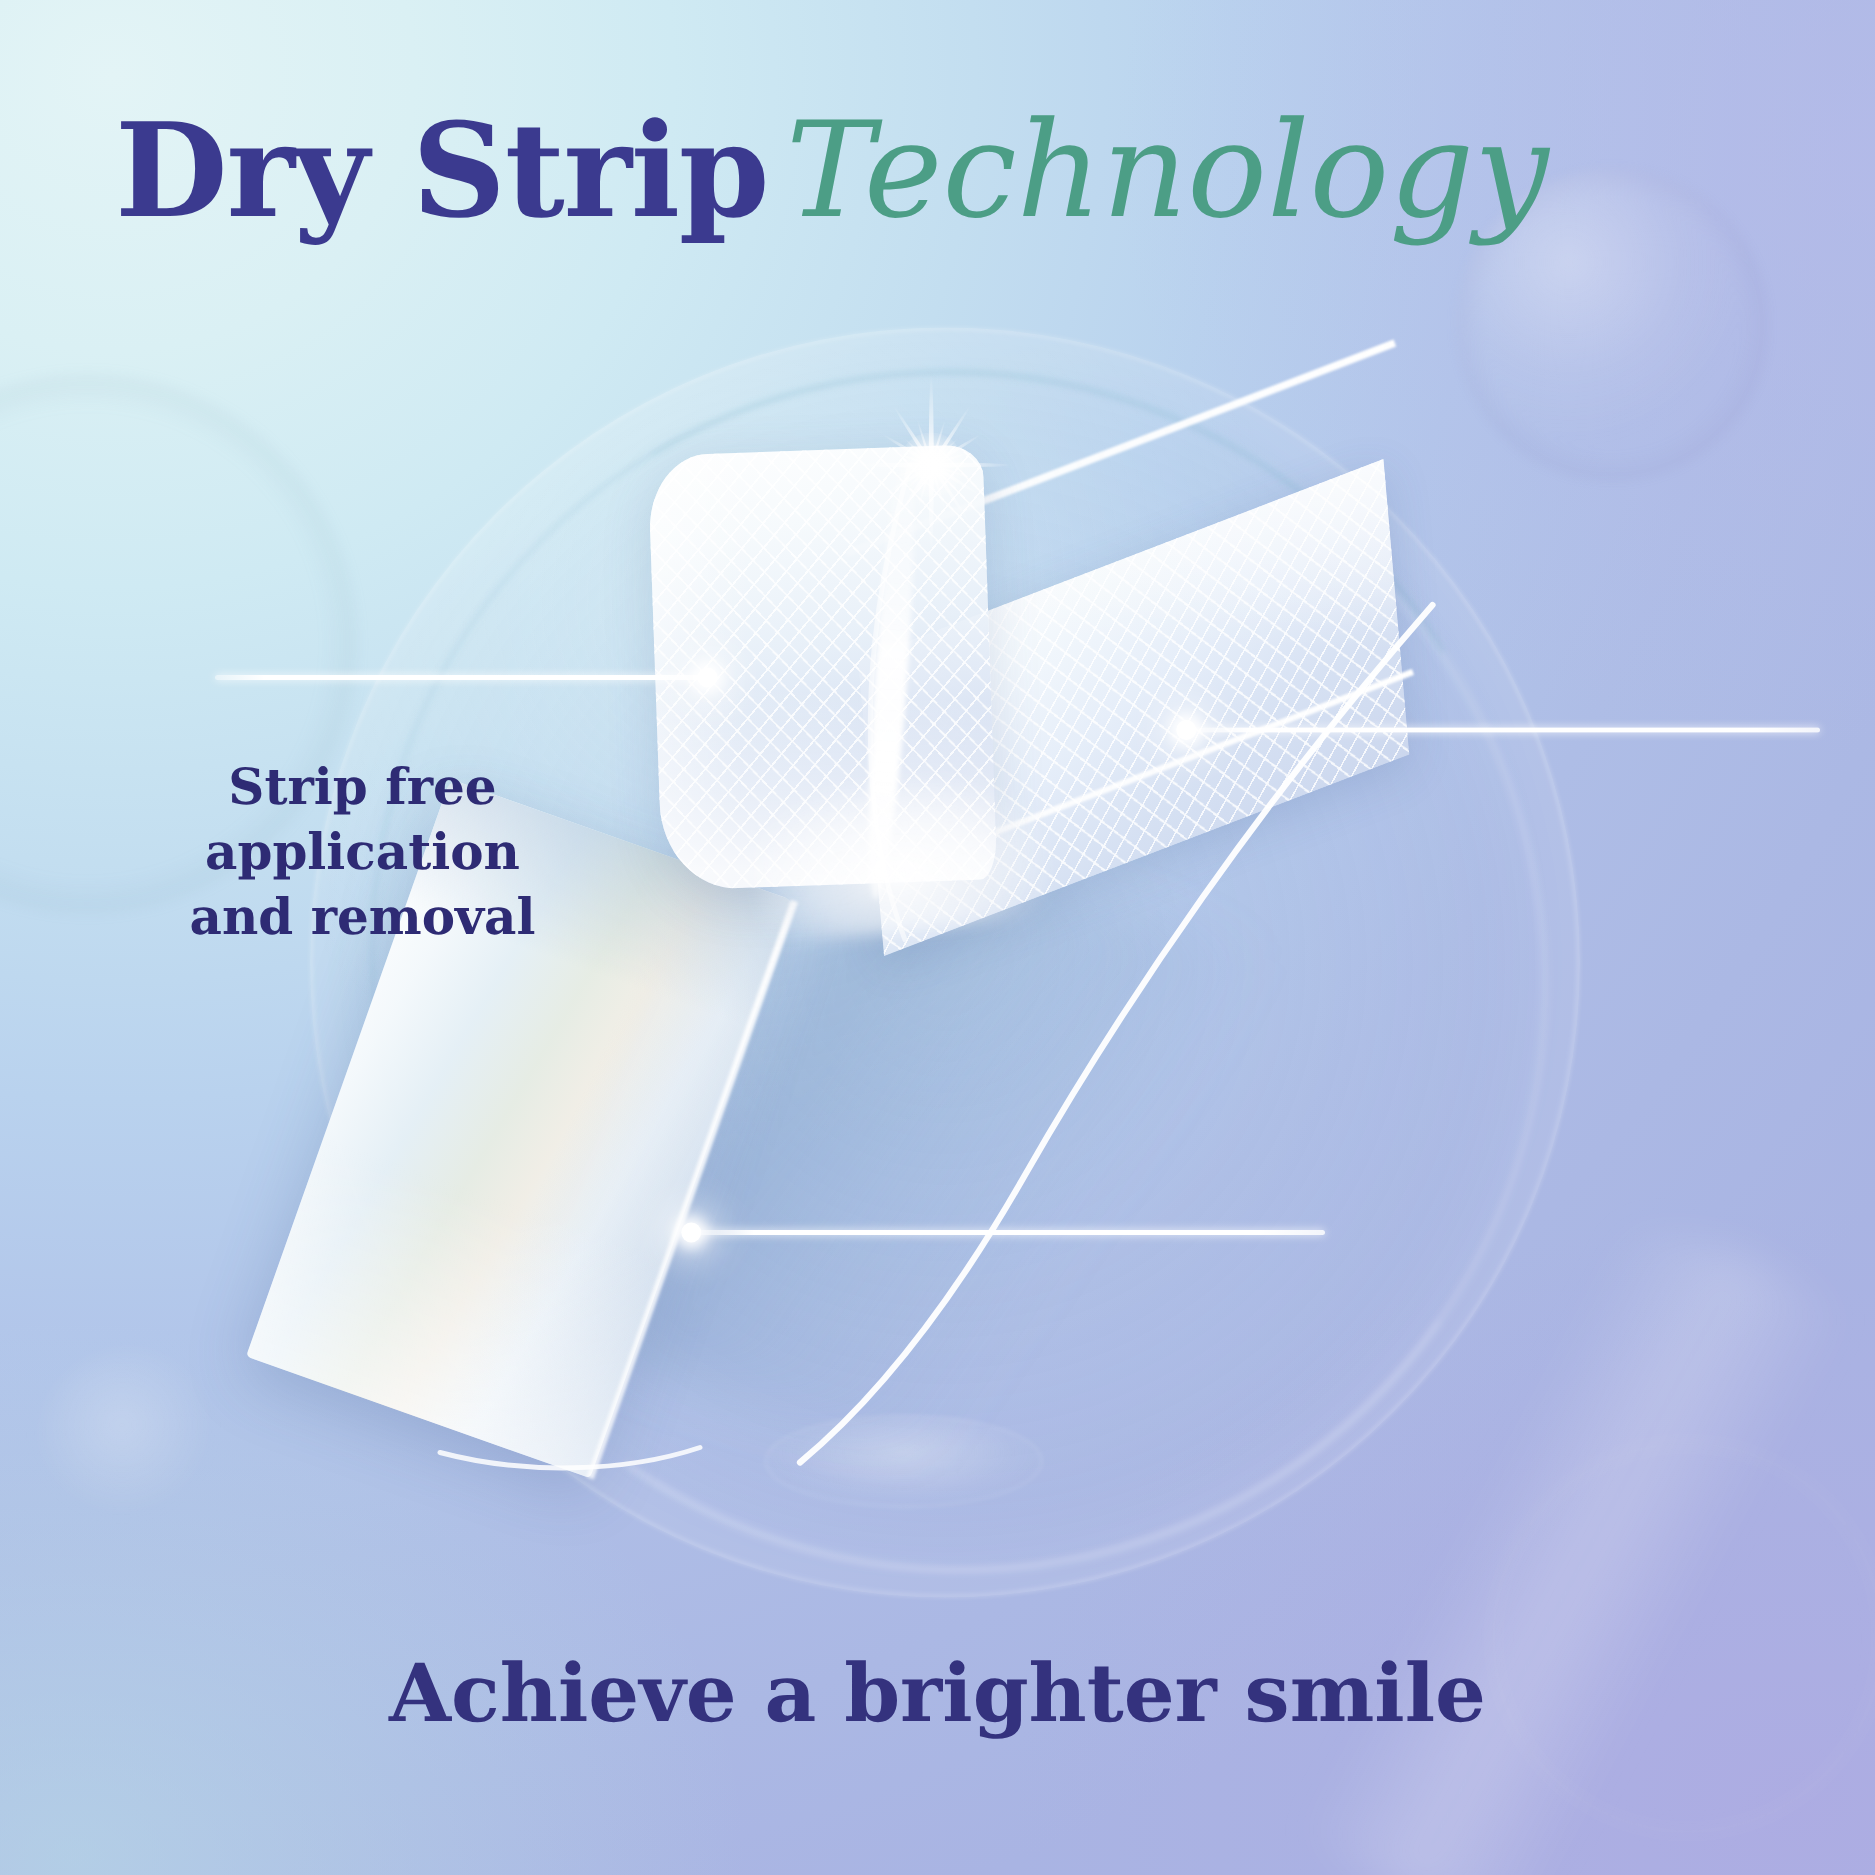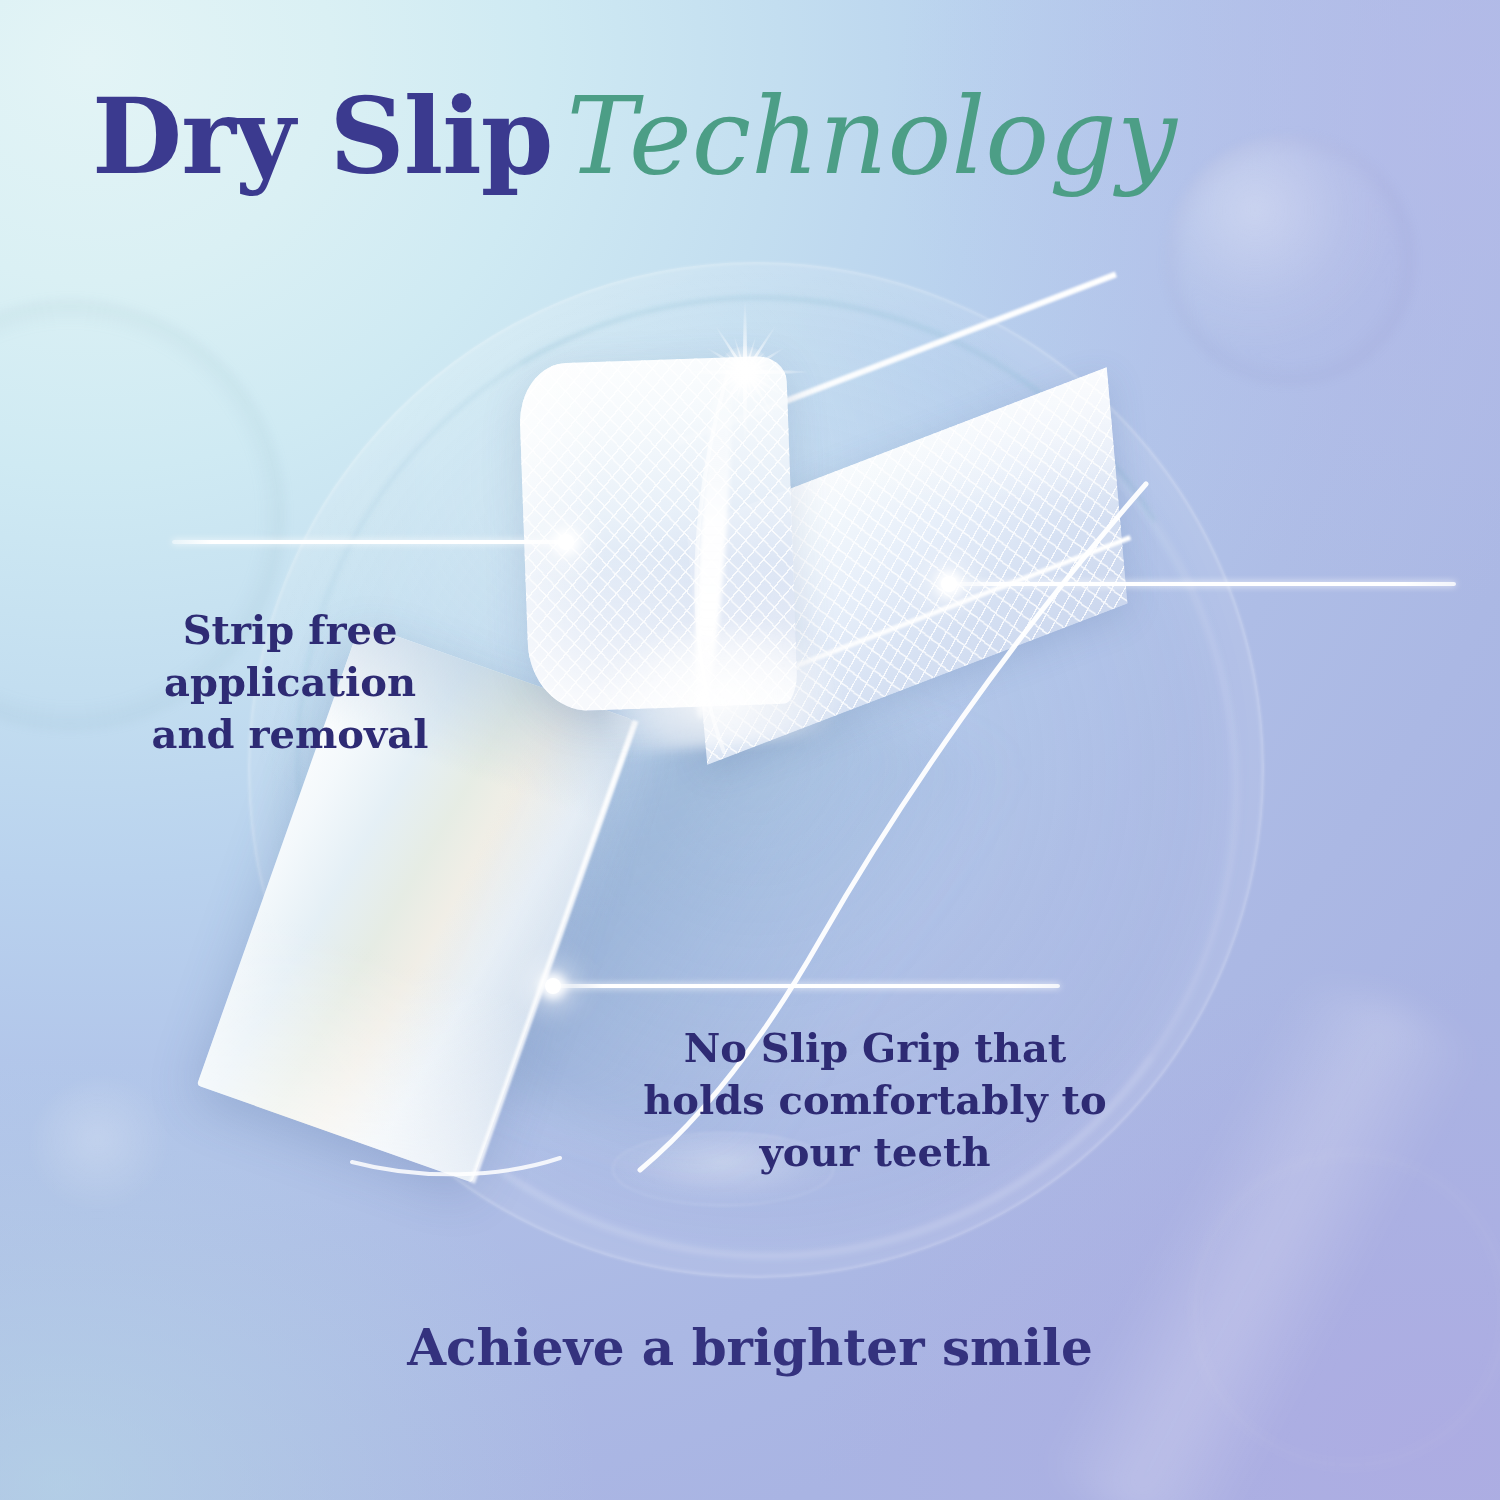--- a/index.html
+++ b/index.html
@@ -376,21 +376,21 @@
   .tagline {
     position: absolute;
     left: 0; top: 1320px;
     width: 1500px;
     text-align: center;
     color: #34327e;
     font-family: "DejaVu Serif", serif;
   }
   .tagline .line1 {
     display: block;
-    font-size: 50px;
+    font-size: 64px;
     font-weight: bold;
     line-height: 1.12;
     letter-spacing: 0px;
   }
   .tagline .line2 {
     display: block;
     font-size: 50px;
     font-weight: normal;
     line-height: 1.18;
     margin-top: 6px;
@@ -467,23 +467,22 @@
   <div class="lead-line" style="left:172px; top:540px; width:392px;"></div>
   <div class="lead-dot" style="left:558px; top:534px;"></div>
 
   <div class="lead-line" style="left:948px; top:582px; width:508px;"></div>
   <div class="lead-dot" style="left:941px; top:576px;"></div>
 
   <div class="lead-line" style="left:552px; top:984px; width:508px;"></div>
   <div class="lead-dot" style="left:545px; top:978px;"></div>
 
   <div class="title">
-    <span class="t1">Dry Slip</span><span class="t2">Technology</span>
+    <span class="t1">Dry Strip</span><span class="t2">Technology</span>
   </div>
 
   <div class="callout callout-left">Strip free application and removal</div>
-  <div class="callout callout-bottom">No Slip Grip that holds comfortably to your teeth</div>
 
   <div class="tagline">
     <span class="line1">Achieve a brighter smile</span>
   </div>
 
 </div>
 
 </body></html>

